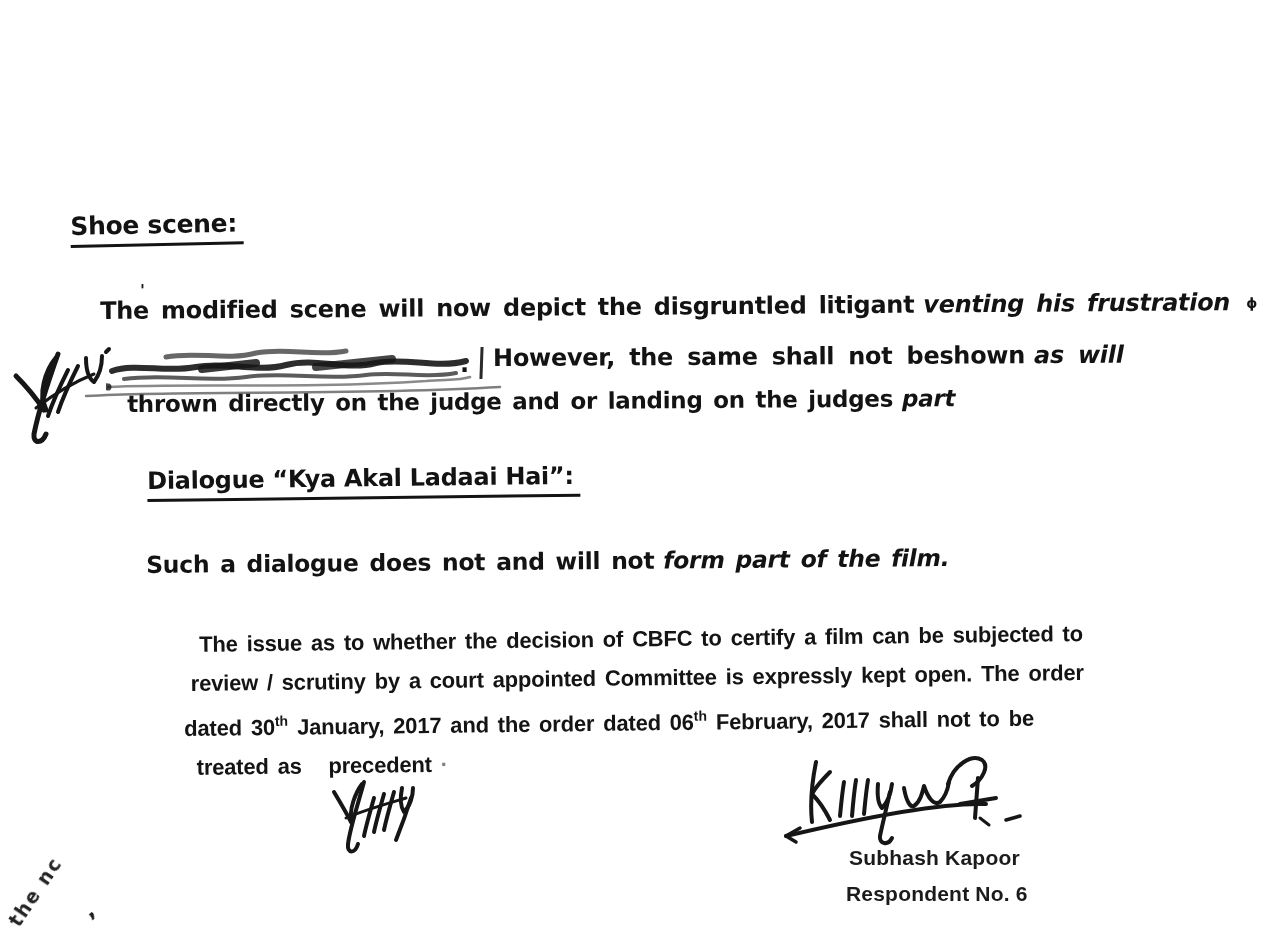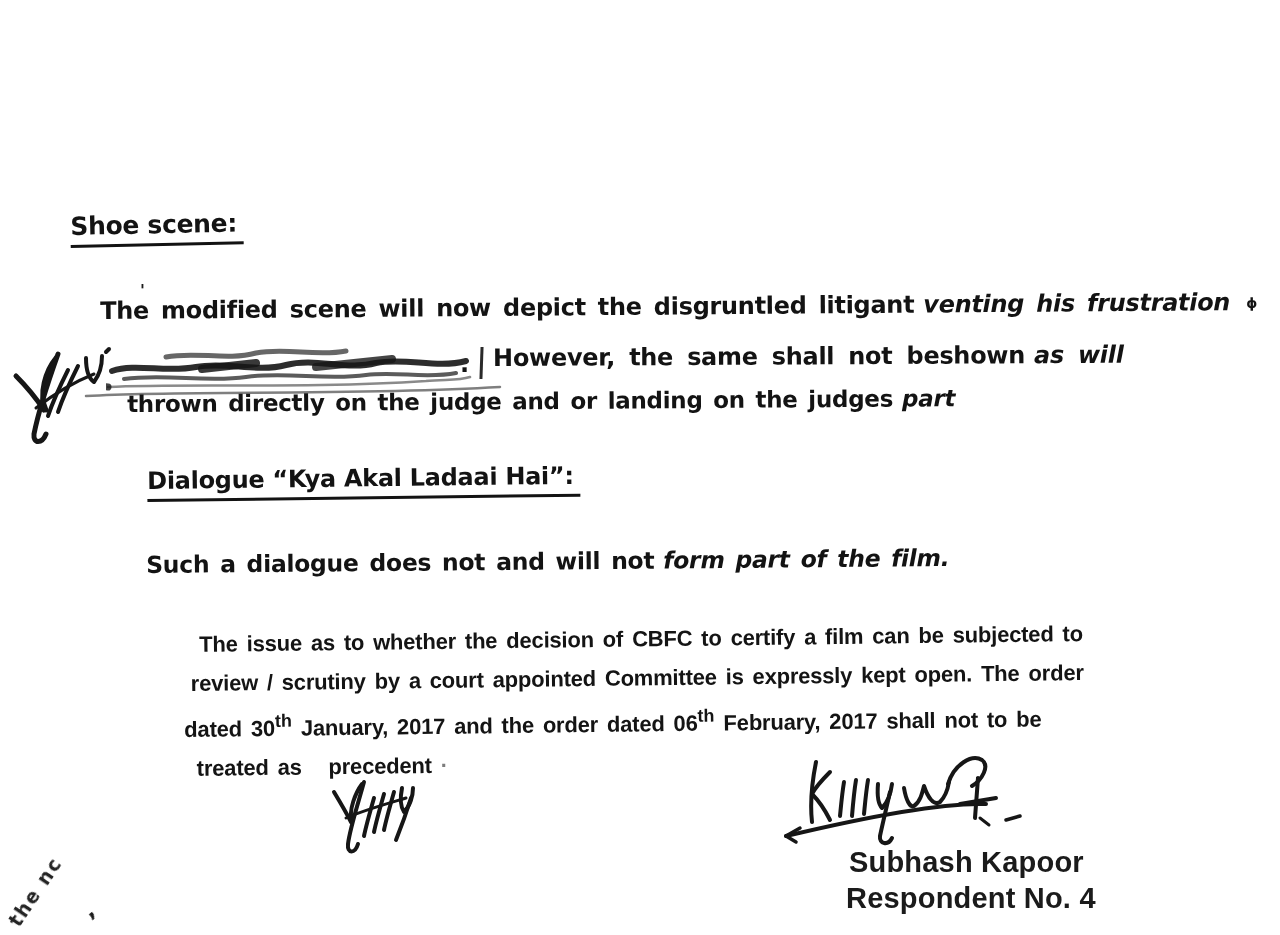--- a/index.html
+++ b/index.html
@@ -13,24 +13,24 @@
     font-family:"DejaVu Sans",sans-serif;font-weight:700;color:#131313;
     letter-spacing:-0.3px;white-space:nowrap;
   }
   .hw-it{font-style:italic;margin-left:9px;}
   .underlined{border-bottom:3px solid #131313;padding:0 6px 4px 0;display:inline-block;}
   
   .print{
     font-family:"Liberation Sans",sans-serif;font-weight:700;color:#141414;
     letter-spacing:-0.2px;word-spacing:3px;white-space:nowrap;
   }
-  .print sup{font-size:18px;font-weight:700;vertical-align:9px;letter-spacing:0;}
+  .print sup{font-size:14px;font-weight:700;vertical-align:9px;letter-spacing:0;}
   .sig-name{
     font-family:"Liberation Sans",sans-serif;font-weight:600;color:#1b1b1b;
-    font-size:29px;white-space:nowrap;letter-spacing:0.2px;
+    font-size:21px;white-space:nowrap;letter-spacing:0.2px;
   }
   svg.ink path{fill:none;stroke:#161616;stroke-linecap:round;stroke-linejoin:round;}
   .blurred{filter:blur(0.5px);}
   .tick-mark{width:3px;height:32px;background:#2a2a2a;transform:rotate(2deg);}
   .corner-frag{
     font-family:"DejaVu Sans",sans-serif;font-weight:700;font-size:19px;color:#232323;
     transform:rotate(-56deg);transform-origin:left top;filter:blur(0.6px);
     letter-spacing:2px;white-space:nowrap;
   }
   .stray{color:#1c1c1c;}
@@ -133,18 +133,18 @@
     <path d="M108,40 C104,58 100,74 98,84 C97,92 106,94 110,86" stroke-width="4"></path>
     <path d="M122,36 C124,48 128,56 132,54 C138,50 140,42 142,34 C146,46 152,54 158,50 C164,44 166,36 167,30" stroke-width="4"></path>
     <path d="M166,32 C172,12 190,2 200,8 C208,14 200,28 190,34" stroke-width="4"></path>
     <path d="M196,26 C195,40 194,54 193,66" stroke-width="4"></path>
     <path d="M178,52 L214,46" stroke-width="4"></path>
     <path d="M198,66 L207,73" stroke-width="3"></path>
     <path d="M224,68 L238,64" stroke-width="3.5"></path>
   </svg>
 
   <div class="abs sig-name" style="left:849px;top:846px;">Subhash Kapoor</div>
-  <div class="abs sig-name" style="left:846px;top:882px;">Respondent No. 4</div>
+  <div class="abs sig-name" style="left:846px;top:882px;">Respondent No. 6</div>
 
   <div class="abs corner-frag" style="left:4px;top:918px;">the nc</div>
   <div class="abs hw stray" style="left:84px;top:898px;font-size:22px;transform:rotate(-40deg);filter:blur(0.4px);">,</div>
 
 </div>
 
 </body></html>

